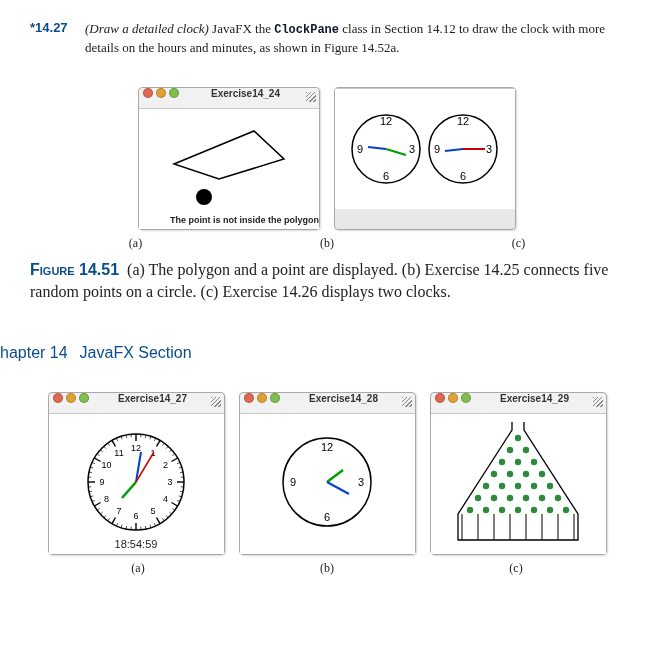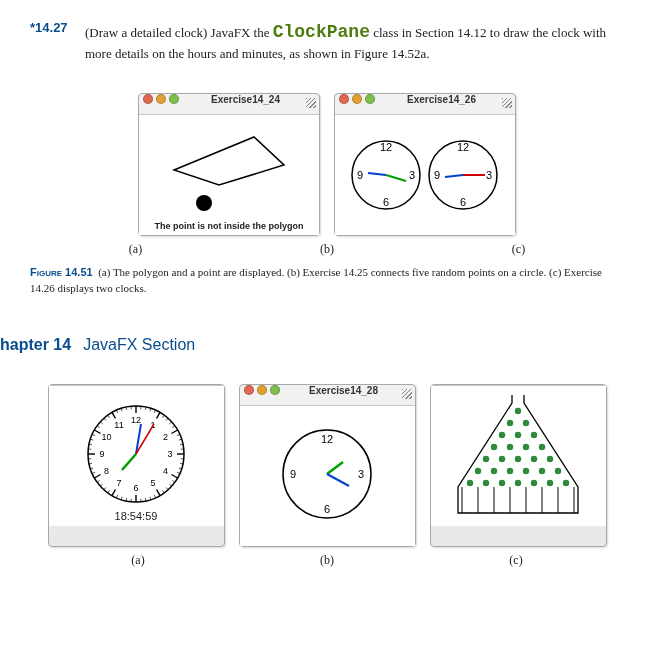--- a/index.html
+++ b/index.html
@@ -15,26 +15,26 @@
   .exercise-block { display: flex; margin-bottom: 30px; }
   .ex-num {
     color: #0a4d8c;
     font-weight: bold;
     font-family: Arial, sans-serif;
     font-size: 13px;
     width: 55px;
     flex-shrink: 0;
   }
   .ex-body { flex: 1; line-height: 1.4; }
-  .ex-body .italic { }
+  .ex-body .italic { font-style: italic; }
   .code-name {
-    color: #4d7c0f;
+    color: #0f172a;
     font-family: 'Courier New', monospace;
     font-weight: bold;
-    font-size: 18px;
+    font-size: 12px;
   }
   .figrow {
     display: flex;
     justify-content: center;
     gap: 14px;
     margin: 30px 0 6px 0;
   }
   .win {
     border: 1px solid #a8a8a8;
     background: linear-gradient(#f2f2f2,#e8e8e8);
@@ -60,30 +60,30 @@
   .resize {
     position:absolute; right:3px; top:4px; width:10px; height:10px;
     background: repeating-linear-gradient(135deg,#888,#888 1px,transparent 1px,transparent 3px);
   }
   .win-body {
     background:#fff; border-top:1px solid #c8c8c8; position:relative;
     height:120px; display:flex; flex-direction:column; align-items:center; justify-content:center;
   }
   .caption-row { display:flex; justify-content:center; gap:14px; margin-bottom:8px;}
   .caption-cell { width:175px; text-align:center; font-size:12px; }
-  .fig-caption { font-size:11px; margin: 8px 0 40px 0; line-height:1.4;}
+  .fig-caption { font-size:16px; margin: 8px 0 40px 0; line-height:1.4;}
   .fig-caption b { font-variant: small-caps; font-family: Arial, sans-serif; color:#0a4d8c; }
   .chapter-head {
     color:#0a4d8c; font-family: Arial, sans-serif; font-size:16px;
     margin: 40px 0 20px -30px;
   }
-  .chapter-head .chapnum { font-weight:bold; margin-right:12px;margin-top:36px;}
+  .chapter-head .chapnum { font-weight:normal; margin-right:12px;margin-top:36px;}
   svg { display:block; }
   .poly-caption {
-    position:absolute; bottom:4px; left:0; right:0; text-align:center;
+    position:absolute; bottom:4px; left:0; right:0; text-align:right;
     font-size:9px; font-weight:bold; font-family:Arial,sans-serif;
   }
   .time-caption {
     position:absolute; bottom:4px; left:0; right:0; text-align:center;
     font-size:11px; font-family:Arial,sans-serif;
   }
   .win.wide { width:180px;}
 </style>
 </head>
 <body>
@@ -109,27 +109,20 @@
       <svg width="160" height="100">
         <polygon points="25,45 105,12 135,40 70,60" fill="none" stroke="#000" stroke-width="1.5"></polygon>
         <circle cx="55" cy="78" r="8" fill="#000"></circle>
       </svg>
       <div class="poly-caption">The point is not inside the polygon</div>
     </div>
   </div>
 
 
   <div class="win wide">
-    <div class="titlebar">
-      <span class="tl-dot tl-red"></span>
-      <span class="tl-dot tl-yel"></span>
-      <span class="tl-dot tl-grn"></span>
-      <span class="tl-title">Exercise14_26</span>
-      <span class="resize"></span>
-    </div>
     <div class="win-body">
       <svg width="175" height="110">
 
         <g transform="translate(48,55)">
           <circle r="34" fill="none" stroke="#000" stroke-width="1.5"></circle>
           <text x="0" y="-24" text-anchor="middle" font-size="11" font-family="Arial">12</text>
           <text x="26" y="4" text-anchor="middle" font-size="11" font-family="Arial">3</text>
           <text x="0" y="31" text-anchor="middle" font-size="11" font-family="Arial">6</text>
           <text x="-26" y="4" text-anchor="middle" font-size="11" font-family="Arial">9</text>
           <line x1="0" y1="0" x2="20" y2="6" stroke="#00a000" stroke-width="2"></line>
@@ -160,20 +153,27 @@
   <b>Figure 14.51</b>&nbsp;&nbsp;<span>(a) The polygon and a point are displayed. (b) Exercise 14.25 connects five random points on a circle. (c) Exercise 14.26 displays two clocks.</span>
 </div>
 
 <div class="chapter-head">
   <span class="chapnum">hapter 14</span><span>JavaFX Section</span>
 </div>
 
 <div class="figrow">
 
   <div class="win">
+    <div class="titlebar">
+      <span class="tl-dot tl-red"></span>
+      <span class="tl-dot tl-yel"></span>
+      <span class="tl-dot tl-grn"></span>
+      <span class="tl-title">Exercise14_27</span>
+      <span class="resize"></span>
+    </div>
     <div class="win-body" style="height:140px">
       <svg width="150" height="120">
         <g transform="translate(75,58)">
           <circle r="48" fill="none" stroke="#000" stroke-width="1.5"></circle>
 
           <g id="ticks">
               <line x1="0" y1="-48" x2="0" y2="-41" stroke="#000" stroke-width="1.4"></line>
               <line x1="5.017366236847366" y1="-47.737050977677114" x2="4.703780847044405" y2="-44.7534852915723" stroke="#000" stroke-width="0.7"></line>
               <line x1="9.979761159252448" y1="-46.95108483522267" x2="9.356026086799169" y2="-44.016642033021256" stroke="#000" stroke-width="0.7"></line>
               <line x1="14.832815729997474" y1="-45.65071278216737" x2="13.905764746872633" y2="-42.79754323328191" stroke="#000" stroke-width="0.7"></line>
@@ -276,20 +276,27 @@
           <text x="0" y="39" text-anchor="middle" font-size="11" font-family="Arial">6</text>
           <text x="-34" y="4" text-anchor="middle" font-size="11" font-family="Arial">9</text>
           <line x1="0" y1="0" x2="16" y2="-12" stroke="#00a000" stroke-width="2.5"></line>
           <line x1="0" y1="0" x2="22" y2="12" stroke="#0040d0" stroke-width="2"></line>
         </g>
       </svg>
     </div>
   </div>
 
   <div class="win">
+    <div class="titlebar">
+      <span class="tl-dot tl-red"></span>
+      <span class="tl-dot tl-yel"></span>
+      <span class="tl-dot tl-grn"></span>
+      <span class="tl-title">Exercise14_29</span>
+      <span class="resize"></span>
+    </div>
     <div class="win-body" style="height:140px">
       <svg width="160" height="135">
         <g id="beans">
             <polyline points="74,6 74,14 20,98 20,124 140,124 140,98 86,14 86,6" fill="none" stroke="#000" stroke-width="1.3"></polyline>
             <circle cx="80" cy="22" r="3.2" fill="#2e8b3d"></circle>
             <circle cx="72" cy="34" r="3.2" fill="#2e8b3d"></circle>
             <circle cx="88" cy="34" r="3.2" fill="#2e8b3d"></circle>
             <circle cx="64" cy="46" r="3.2" fill="#2e8b3d"></circle>
             <circle cx="80" cy="46" r="3.2" fill="#2e8b3d"></circle>
             <circle cx="96" cy="46" r="3.2" fill="#2e8b3d"></circle>

